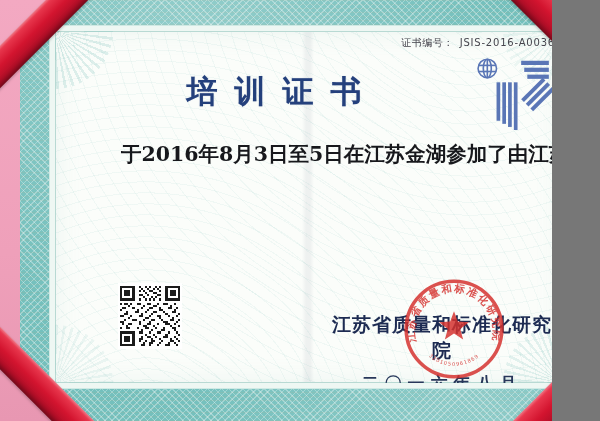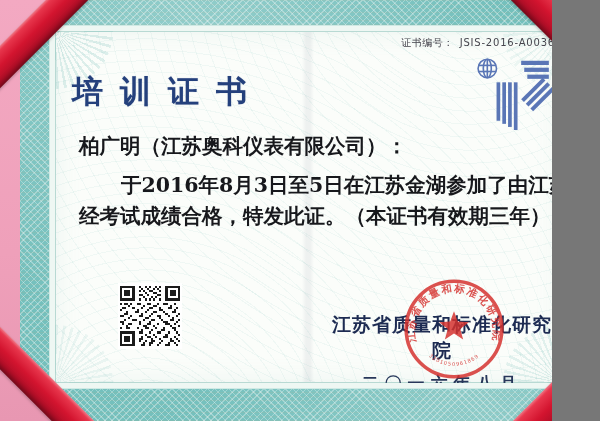--- a/index.html
+++ b/index.html
@@ -48,21 +48,21 @@
   
   .serial{
     position:absolute; top:5px; right:6px;
     font-family:"DejaVu Sans","Liberation Sans",sans-serif;
     font-size:10px; color:#45454d; letter-spacing:.5px;
   }
   .serial .val{ margin-left:6px; letter-spacing:.8px; }
 
   
   .title{
-    position:absolute; top:40px; left:0; right:68px; 
+    position:absolute; top:40px; left:0; right:68px; text-align:center;
     font-size:31px; font-weight:700; color:#24407c;
     letter-spacing:17px; text-indent:17px;
     text-shadow:0 0 1px rgba(36,64,124,.35);
   }
 
   
   .logo{ position:absolute; top:26px; right:6px; width:80px; height:86px; }
 
   
   .bodytext{
@@ -133,24 +133,22 @@
           <path d="M28 32h4.8v50H28z"></path>
           <path d="M35.5 32h4.8v54h-4.8z"></path>
           <path d="M43 32h4.8v58H43z"></path>
           <path d="M50.5 32h4.8v62h-4.8z"></path>
         </g>
       </svg>
 
       <div class="title">培训证书</div>
 
       <div class="bodytext">
-        <div>柏广明（江苏奥科仪表有限公司）：</div>
         <div class="para">
           <div class="indent">于2016年8月3日至5日在江苏金湖参加了由江苏省</div>
-          <div>经考试成绩合格，特发此证。（本证书有效期三年）</div>
         </div>
       </div>
 
       <div class="qr">
         <svg viewBox="-1 -1 31 31" fill="#1b1b1b">
           <path fill-rule="evenodd" d="M0 0h7v7H0zM1 1h5v5H1zM2 2h3v3H2z M22 0h7v7h-7zM23 1h5v5h-5zM24 2h3v3h-3z M0 22h7v7H0zM1 23h5v5H1zM2 24h3v3H2z"></path>
           <path d="M9 0h1v1H9zM12 0h1v1h-1zM14 0h1v1h-1zM17 0h1v1h-1zM19 0h1v1h-1zM10 1h1v1h-1zM13 1h1v1h-1zM16 1h1v1h-1zM18 1h1v1h-1zM9 2h1v1H9zM11 2h1v1h-1zM14 2h2v1h-2zM19 2h1v1h-1zM12 3h1v1h-1zM16 3h2v1h-2zM9 4h2v1H9zM13 4h1v1h-1zM18 4h2v1h-2zM11 5h1v1h-1zM15 5h1v1h-1zM17 5h1v1h-1zM9 6h1v1H9zM12 6h1v1h-1zM14 6h1v1h-1zM16 6h1v1h-1zM19 6h1v1h-1z"></path>
           <path d="M0 8h1v1H0zM2 8h2v1H2zM5 8h1v1H5zM8 8h2v1H8zM13 8h2v1h-2zM18 8h1v1h-1zM21 8h2v1h-2zM26 8h1v1h-1zM4 9h1v1H4zM11 9h1v1h-1zM16 9h2v1h-2zM24 9h1v1h-1zM1 10h2v1H1zM6 10h1v1H6zM10 10h1v1h-1zM14 10h2v1h-2zM19 10h1v1h-1zM23 10h2v1h-2zM27 10h1v1h-1zM0 11h1v1H0zM8 11h1v1H8zM13 11h1v1h-1zM19 11h2v1h-2zM26 11h1v1h-1zM3 12h1v1H3zM7 12h2v1H7zM12 12h1v1h-1zM16 12h2v1h-2zM21 12h1v1h-1zM25 12h2v1h-2zM2 13h2v1H2zM10 13h1v1h-1zM15 13h1v1h-1zM22 13h1v1h-1zM28 13h1v1h-1zM0 14h2v1H0zM5 14h1v1H5zM9 14h2v1H9zM14 14h1v1h-1zM18 14h2v1h-2zM23 14h1v1h-1zM27 14h1v1h-1zM4 15h1v1H4zM12 15h2v1h-2zM19 15h1v1h-1zM25 15h1v1h-1zM2 16h1v1H2zM6 16h2v1H6zM11 16h1v1h-1zM15 16h2v1h-2zM20 16h1v1h-1zM24 16h2v1h-2zM28 16h1v1h-1zM0 17h2v1H0zM9 17h1v1H9zM14 17h1v1h-1zM21 17h2v1h-2zM27 17h1v1h-1zM1 18h1v1H1zM4 18h2v1H4zM9 18h1v1H9zM13 18h2v1h-2zM18 18h1v1h-1zM22 18h2v1h-2zM26 18h1v1h-1zM3 19h1v1H3zM11 19h2v1h-2zM16 19h1v1h-1zM24 19h1v1h-1zM28 19h1v1h-1zM0 20h1v1H0zM3 20h2v1H3zM8 20h1v1H8zM12 20h2v1h-2zM17 20h1v1h-1zM21 20h1v1h-1zM25 20h2v1h-2z"></path>
           <path d="M9 22h2v1H9zM14 22h1v1h-1zM18 22h2v1h-2zM23 22h1v1h-1zM27 22h1v1h-1zM10 21h1v1h-1zM15 21h1v1h-1zM20 21h2v1h-2zM26 21h1v1h-1zM12 23h1v1h-1zM16 23h1v1h-1zM22 23h1v1h-1zM28 23h1v1h-1zM10 24h1v1h-1zM13 24h2v1h-2zM17 24h1v1h-1zM21 24h2v1h-2zM26 24h1v1h-1zM9 25h2v1H9zM15 25h1v1h-1zM19 25h1v1h-1zM24 25h1v1h-1zM27 25h1v1h-1zM9 26h1v1H9zM12 26h1v1h-1zM15 26h2v1h-2zM20 26h1v1h-1zM24 26h2v1h-2zM28 26h1v1h-1zM11 27h1v1h-1zM14 27h2v1h-2zM19 27h1v1h-1zM23 27h1v1h-1zM26 27h1v1h-1zM10 28h2v1h-2zM14 28h1v1h-1zM18 28h1v1h-1zM22 28h2v1h-2zM27 28h1v1h-1z"></path>
         </svg>

